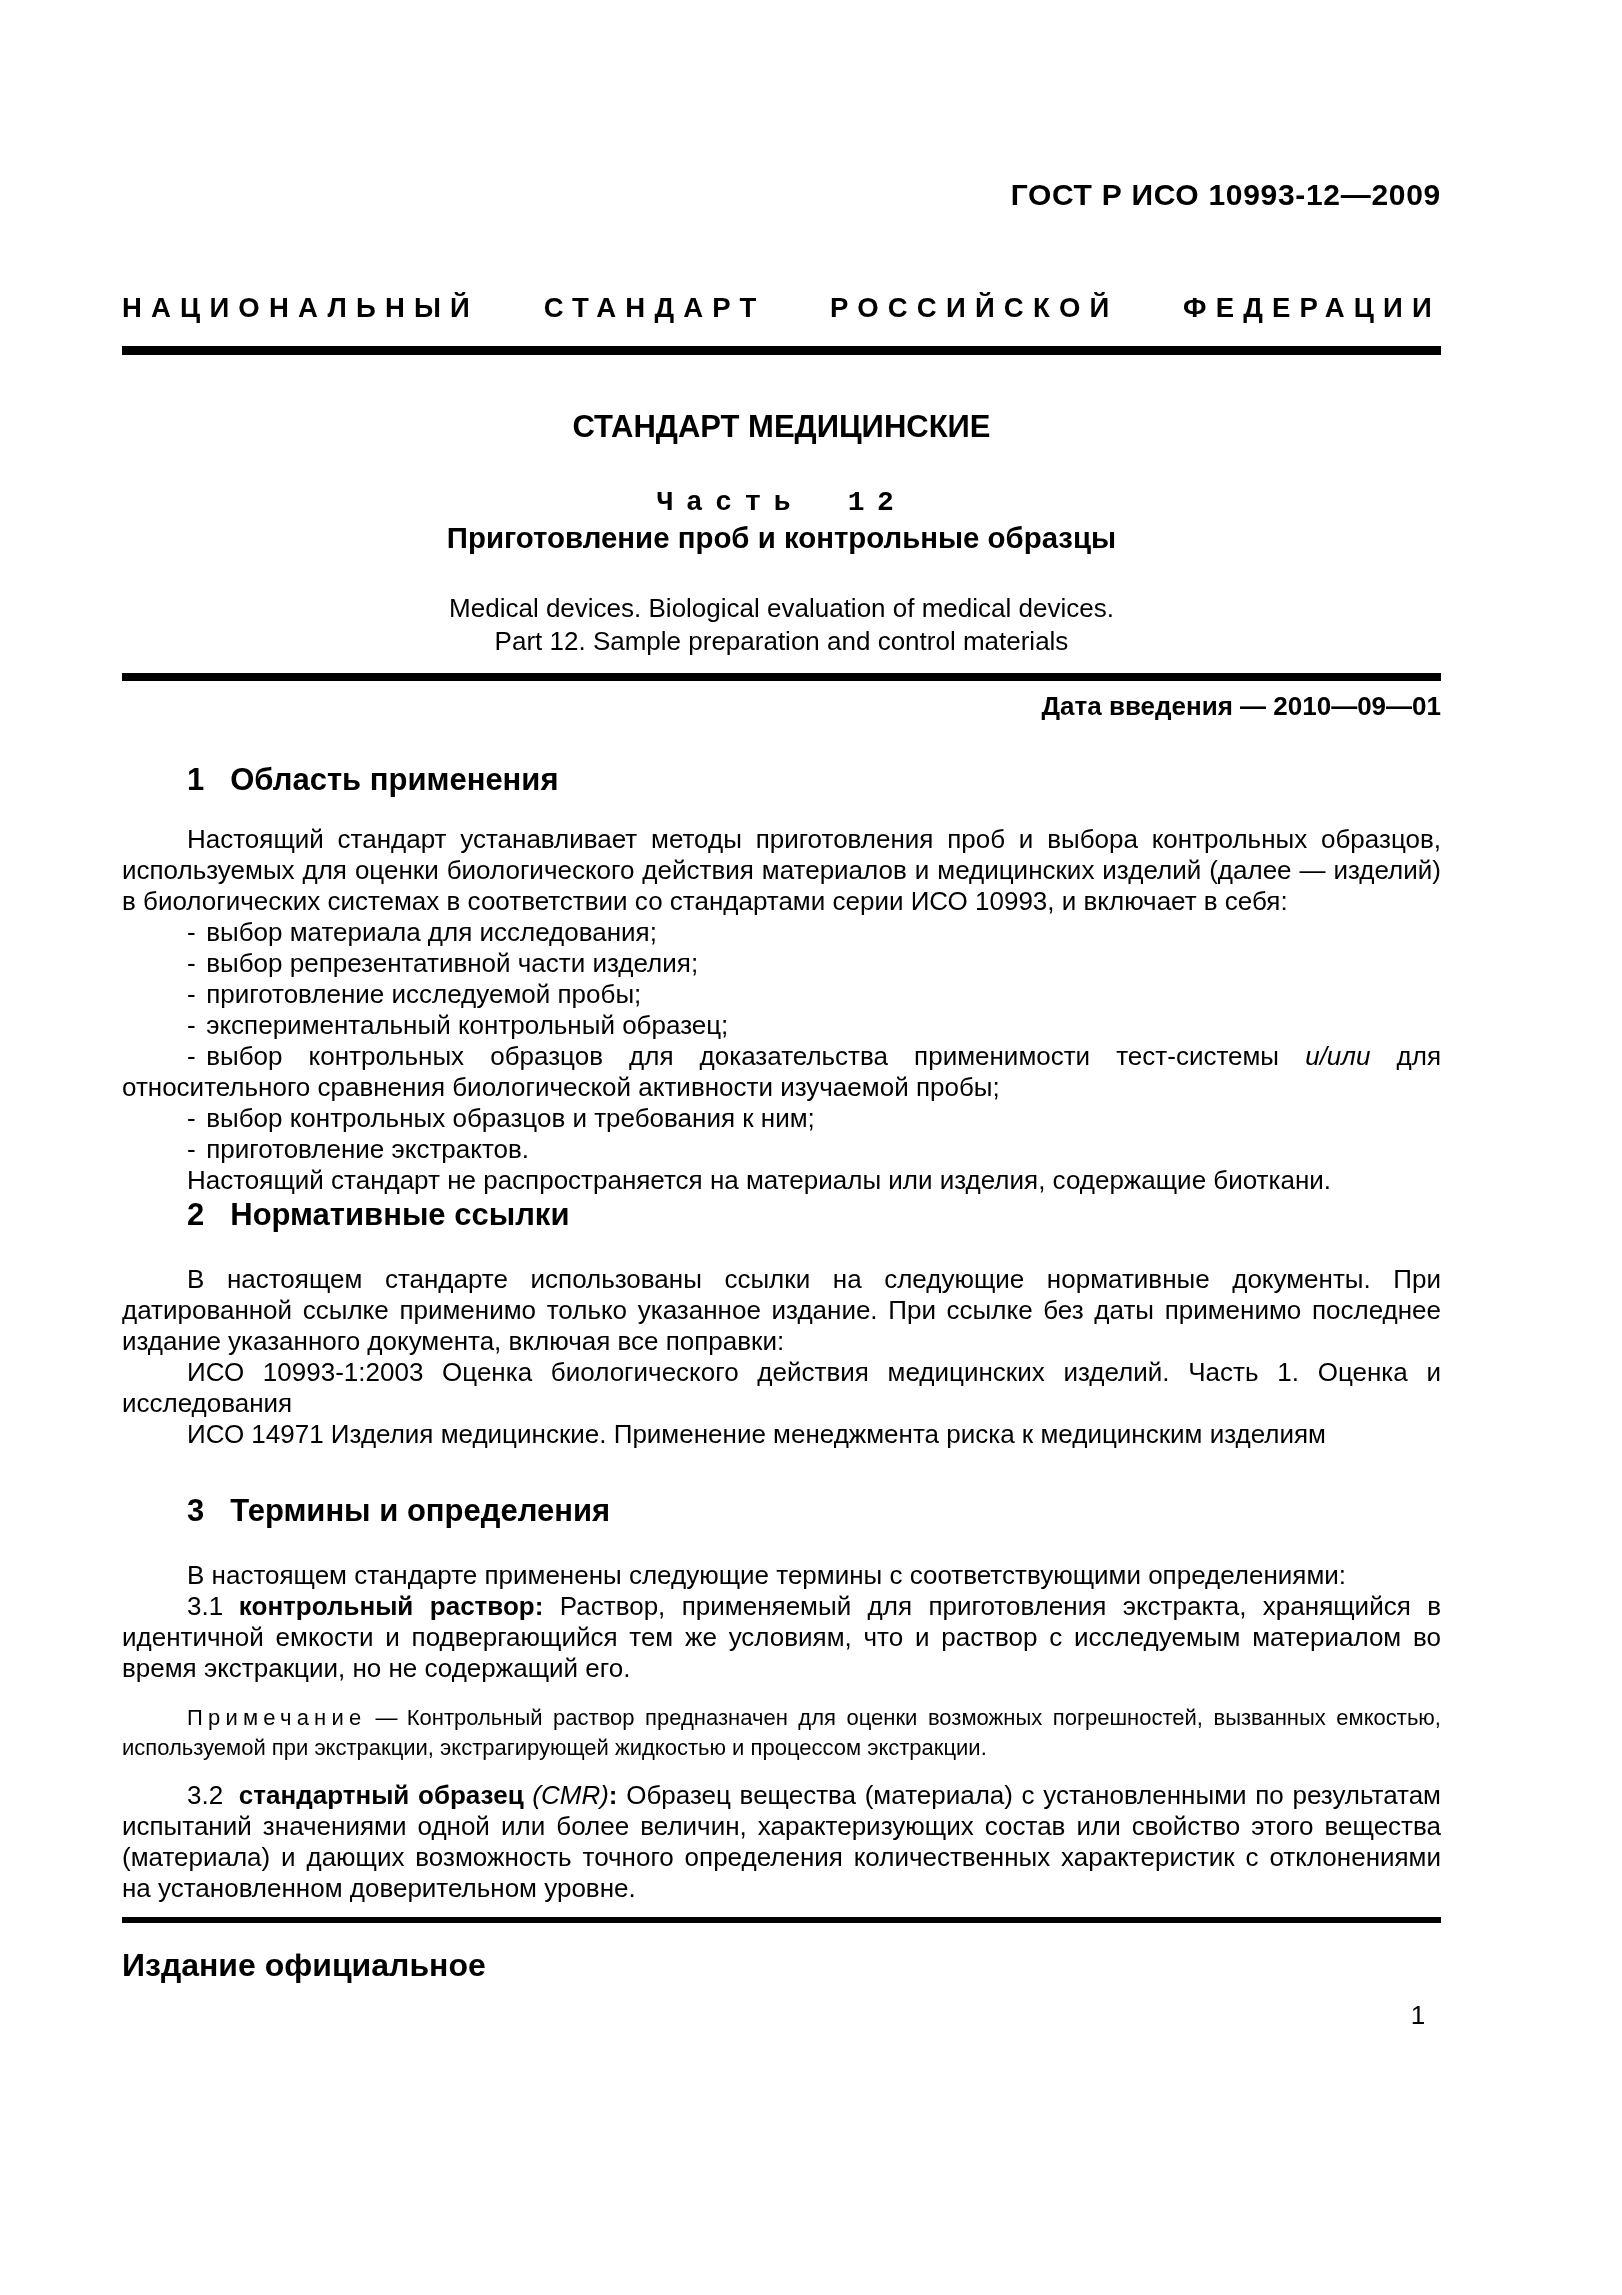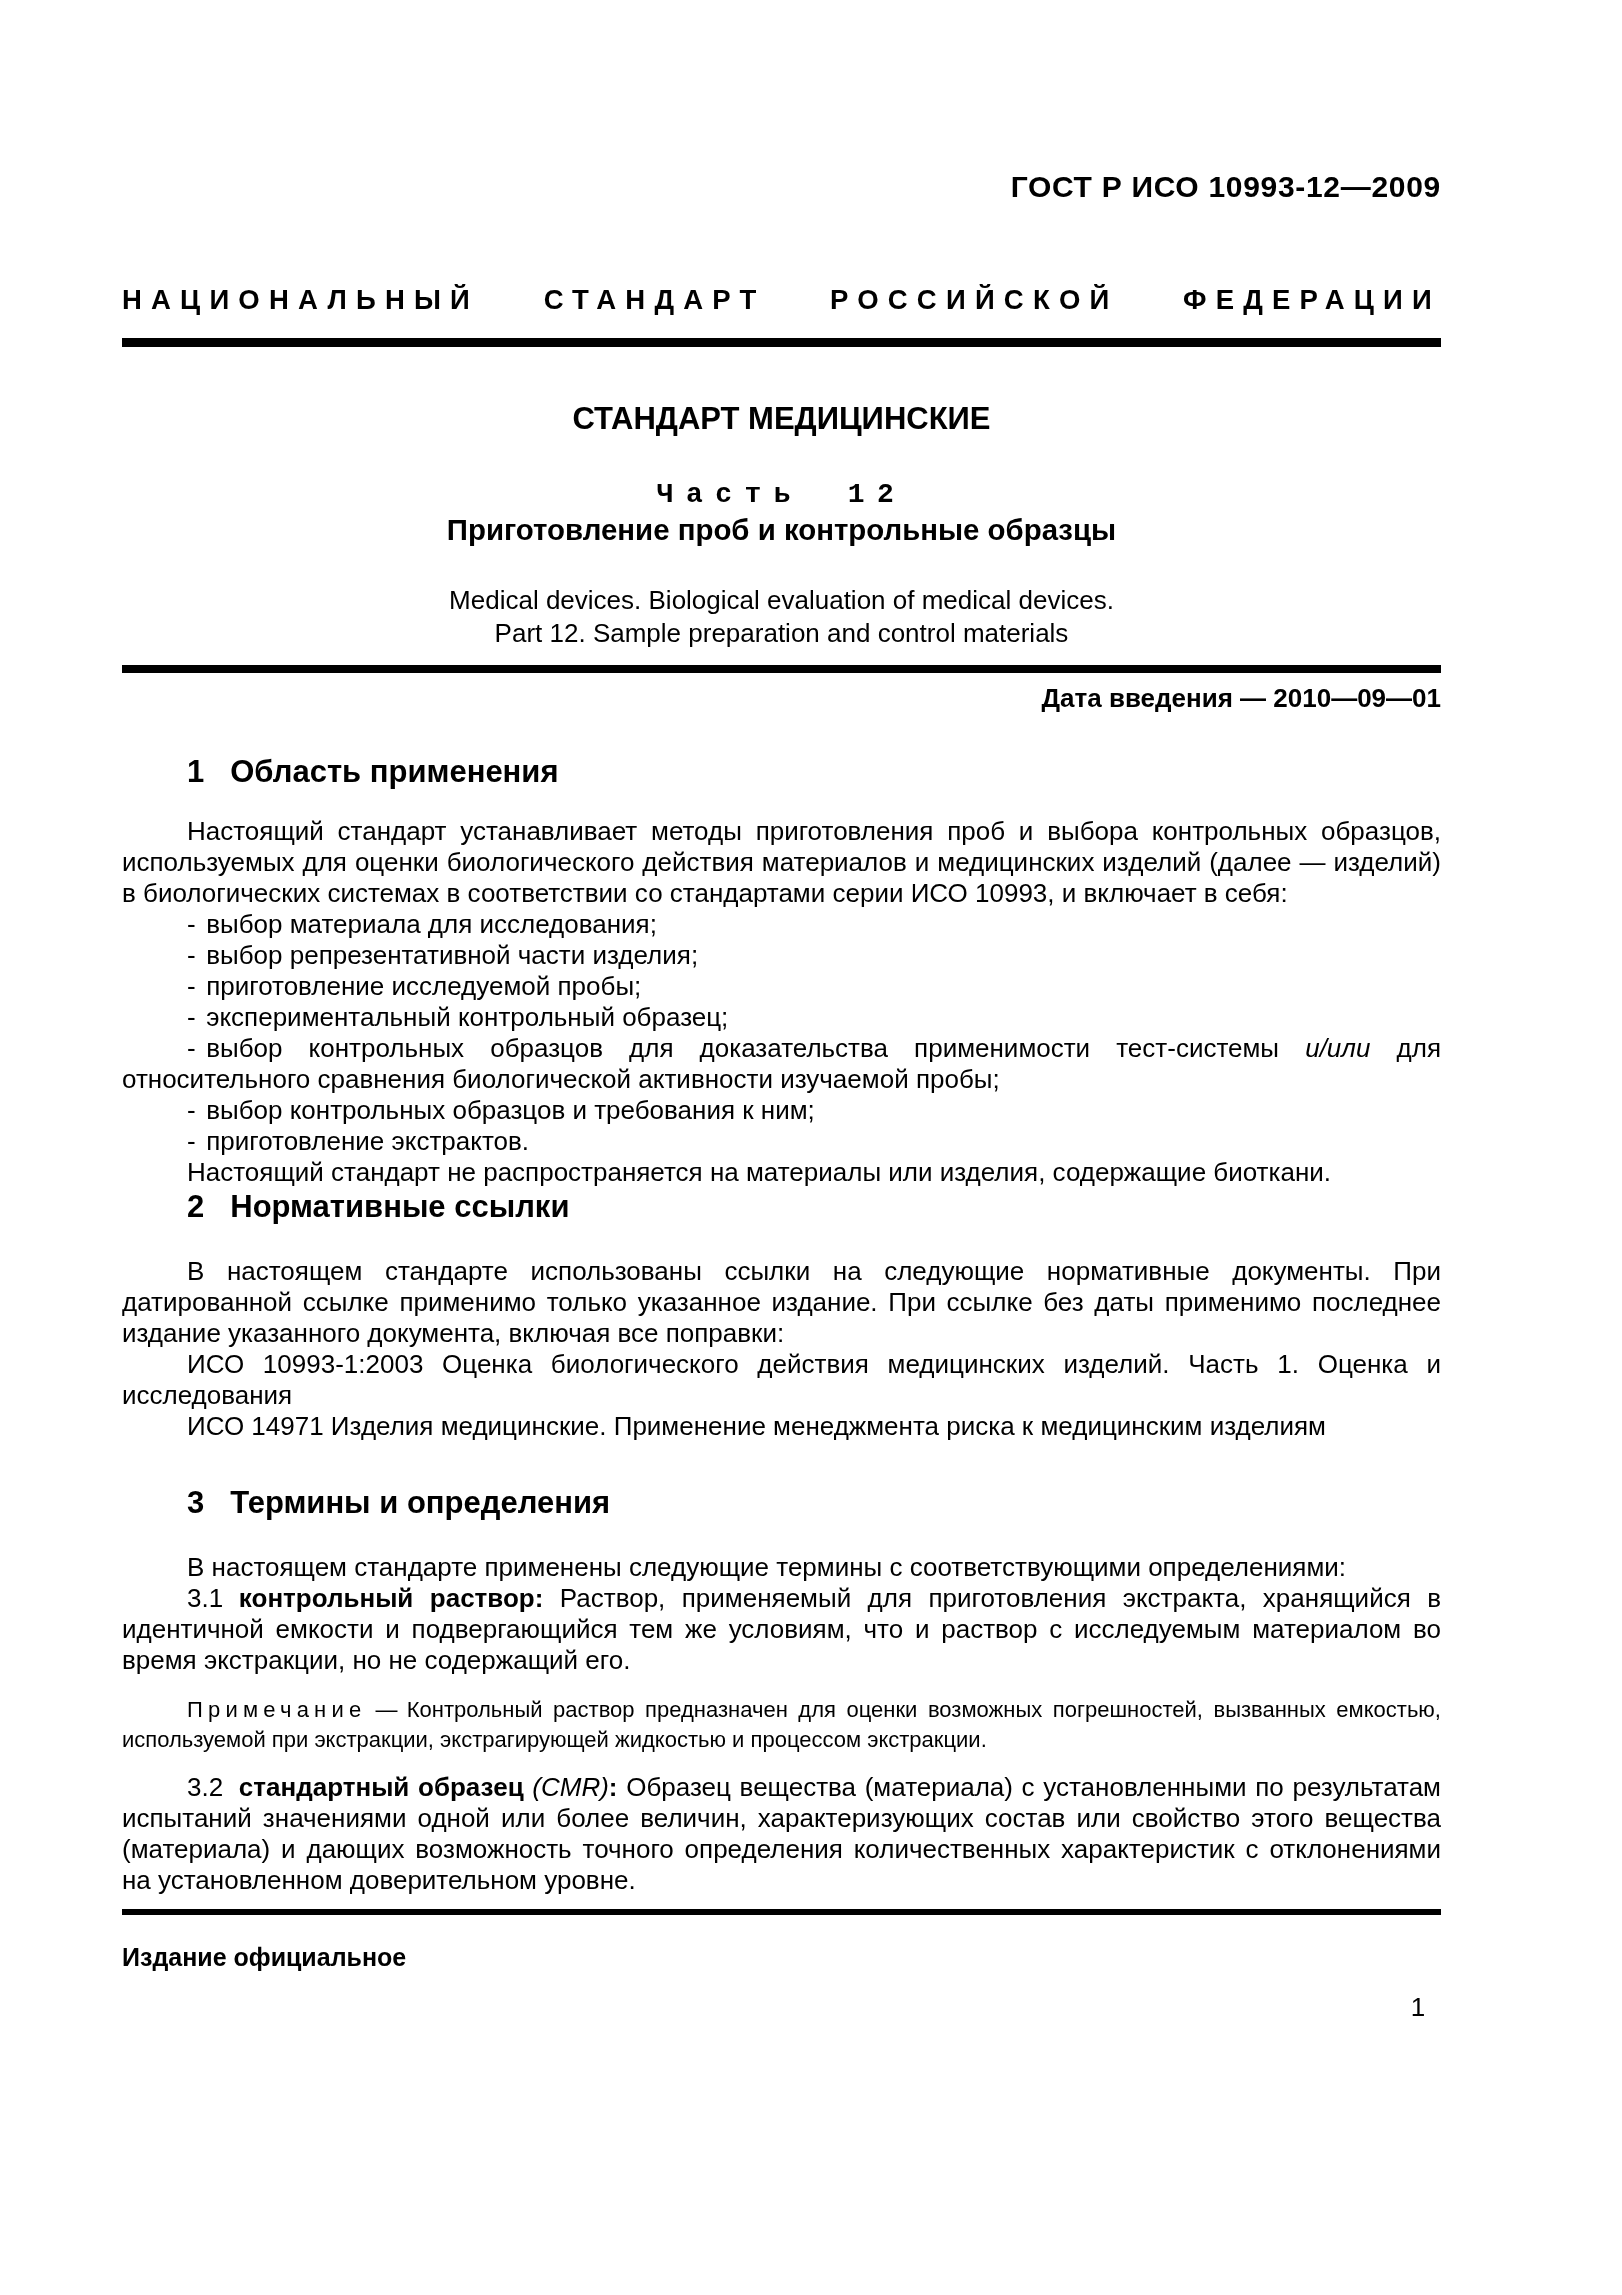--- a/index.html
+++ b/index.html
@@ -7,21 +7,21 @@
     position: relative;
     width: 1623px;
     height: 2295px;
     background: #ffffff;
     color: #000000;
     font-family: "Liberation Sans", sans-serif;
     overflow: hidden;
   }
   .content {
     position: absolute;
-    top: 8px;
+    top: 16px;
     left: 122px;
     width: 1319px;
   }
   .doc-code {
     margin-top: 162px;
     font-size: 30px;
     font-weight: bold;
     text-align: right;
     line-height: 34px;
     letter-spacing: 0.7px;
@@ -116,21 +116,21 @@
   .note-label { letter-spacing: 5.2px; }
   .note-dash { margin: 0 9.2px; }
   .term-32 { margin-top: 17px; }
   .footer-rule {
     margin-top: 13px;
     height: 5.2px;
     background: #000000;
   }
   .edition {
     margin-top: 27.5px;
-    font-size: 25px;
+    font-size: 32px;
     font-weight: bold;
     line-height: 30px;
   }
   .page-num {
     margin-top: 19.6px;
     font-size: 26px;
     text-align: right;
     line-height: 30px;
     padding-right: 15.7px;
   }

